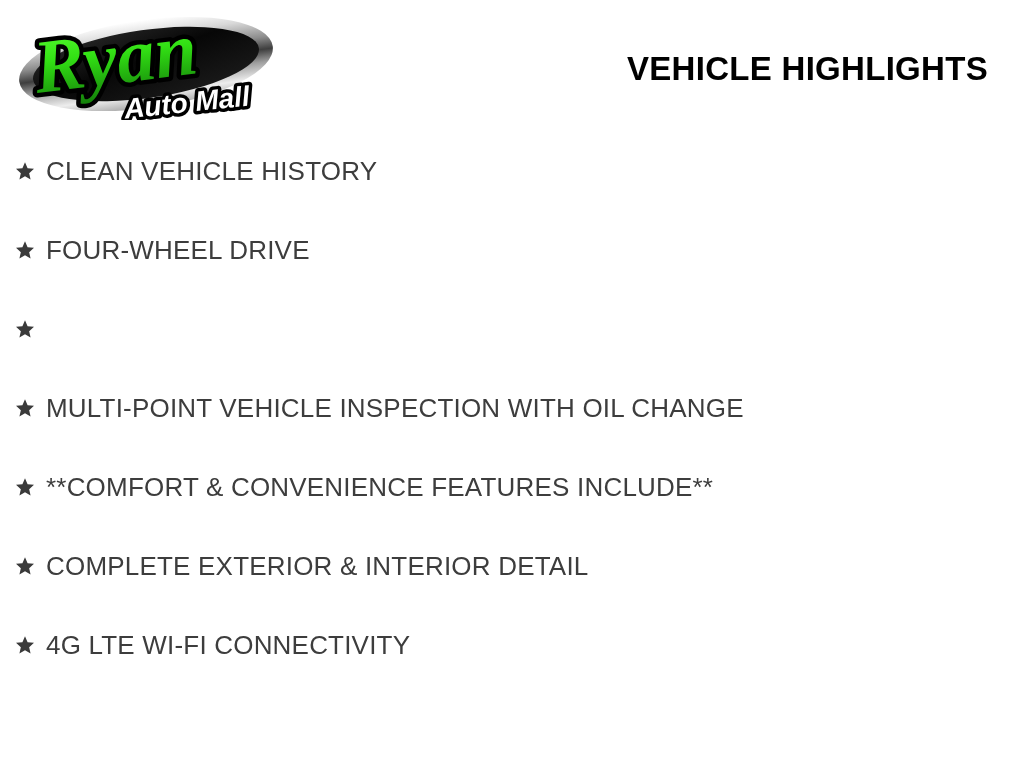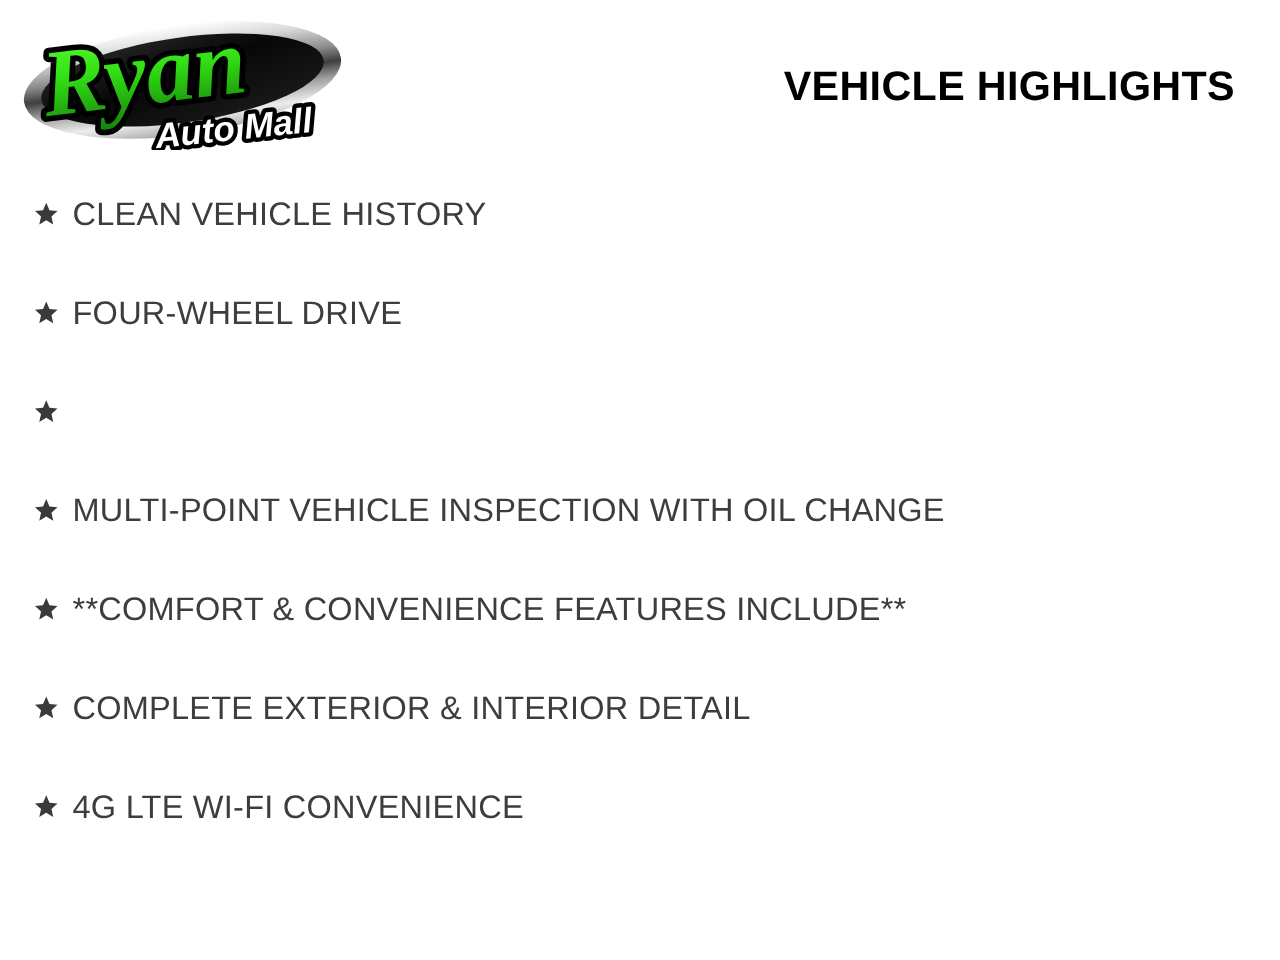--- a/index.html
+++ b/index.html
@@ -48,21 +48,21 @@
     width: 1024px;
     margin: 0;
     padding: 0;
     list-style: none;
   }
   .hl-item {
     display: flex;
     align-items: center;
     height: 46px;
     margin-bottom: 33px;
-    padding-left: 26px;
+    padding-left: 14px;
   }
   .hl-star {
     flex: 0 0 auto;
     width: 22px;
     height: 22px;
     margin-right: 10px;
     color: #3a3a3a;
     display: inline-flex;
     align-items: center;
     justify-content: center;
@@ -171,17 +171,17 @@
           </svg>
       </span>
       <span class="hl-label">COMPLETE EXTERIOR &amp; INTERIOR DETAIL</span>
     </li>
     <li class="hl-item">
       <span class="hl-star">
         <svg viewBox="0 0 24 24" xmlns="http://www.w3.org/2000/svg">
             <polygon fill="currentColor" points="12,1.5 15.1,8.6 22.8,9.4 17,14.6 18.7,22.2 12,18.3 5.3,22.2 7,14.6 1.2,9.4 8.9,8.6"></polygon>
           </svg>
       </span>
-      <span class="hl-label">4G LTE WI-FI CONVENIENCE</span>
+      <span class="hl-label">4G LTE WI-FI CONNECTIVITY</span>
     </li>
   </ul>
 
 </div>
 
 </body></html>

